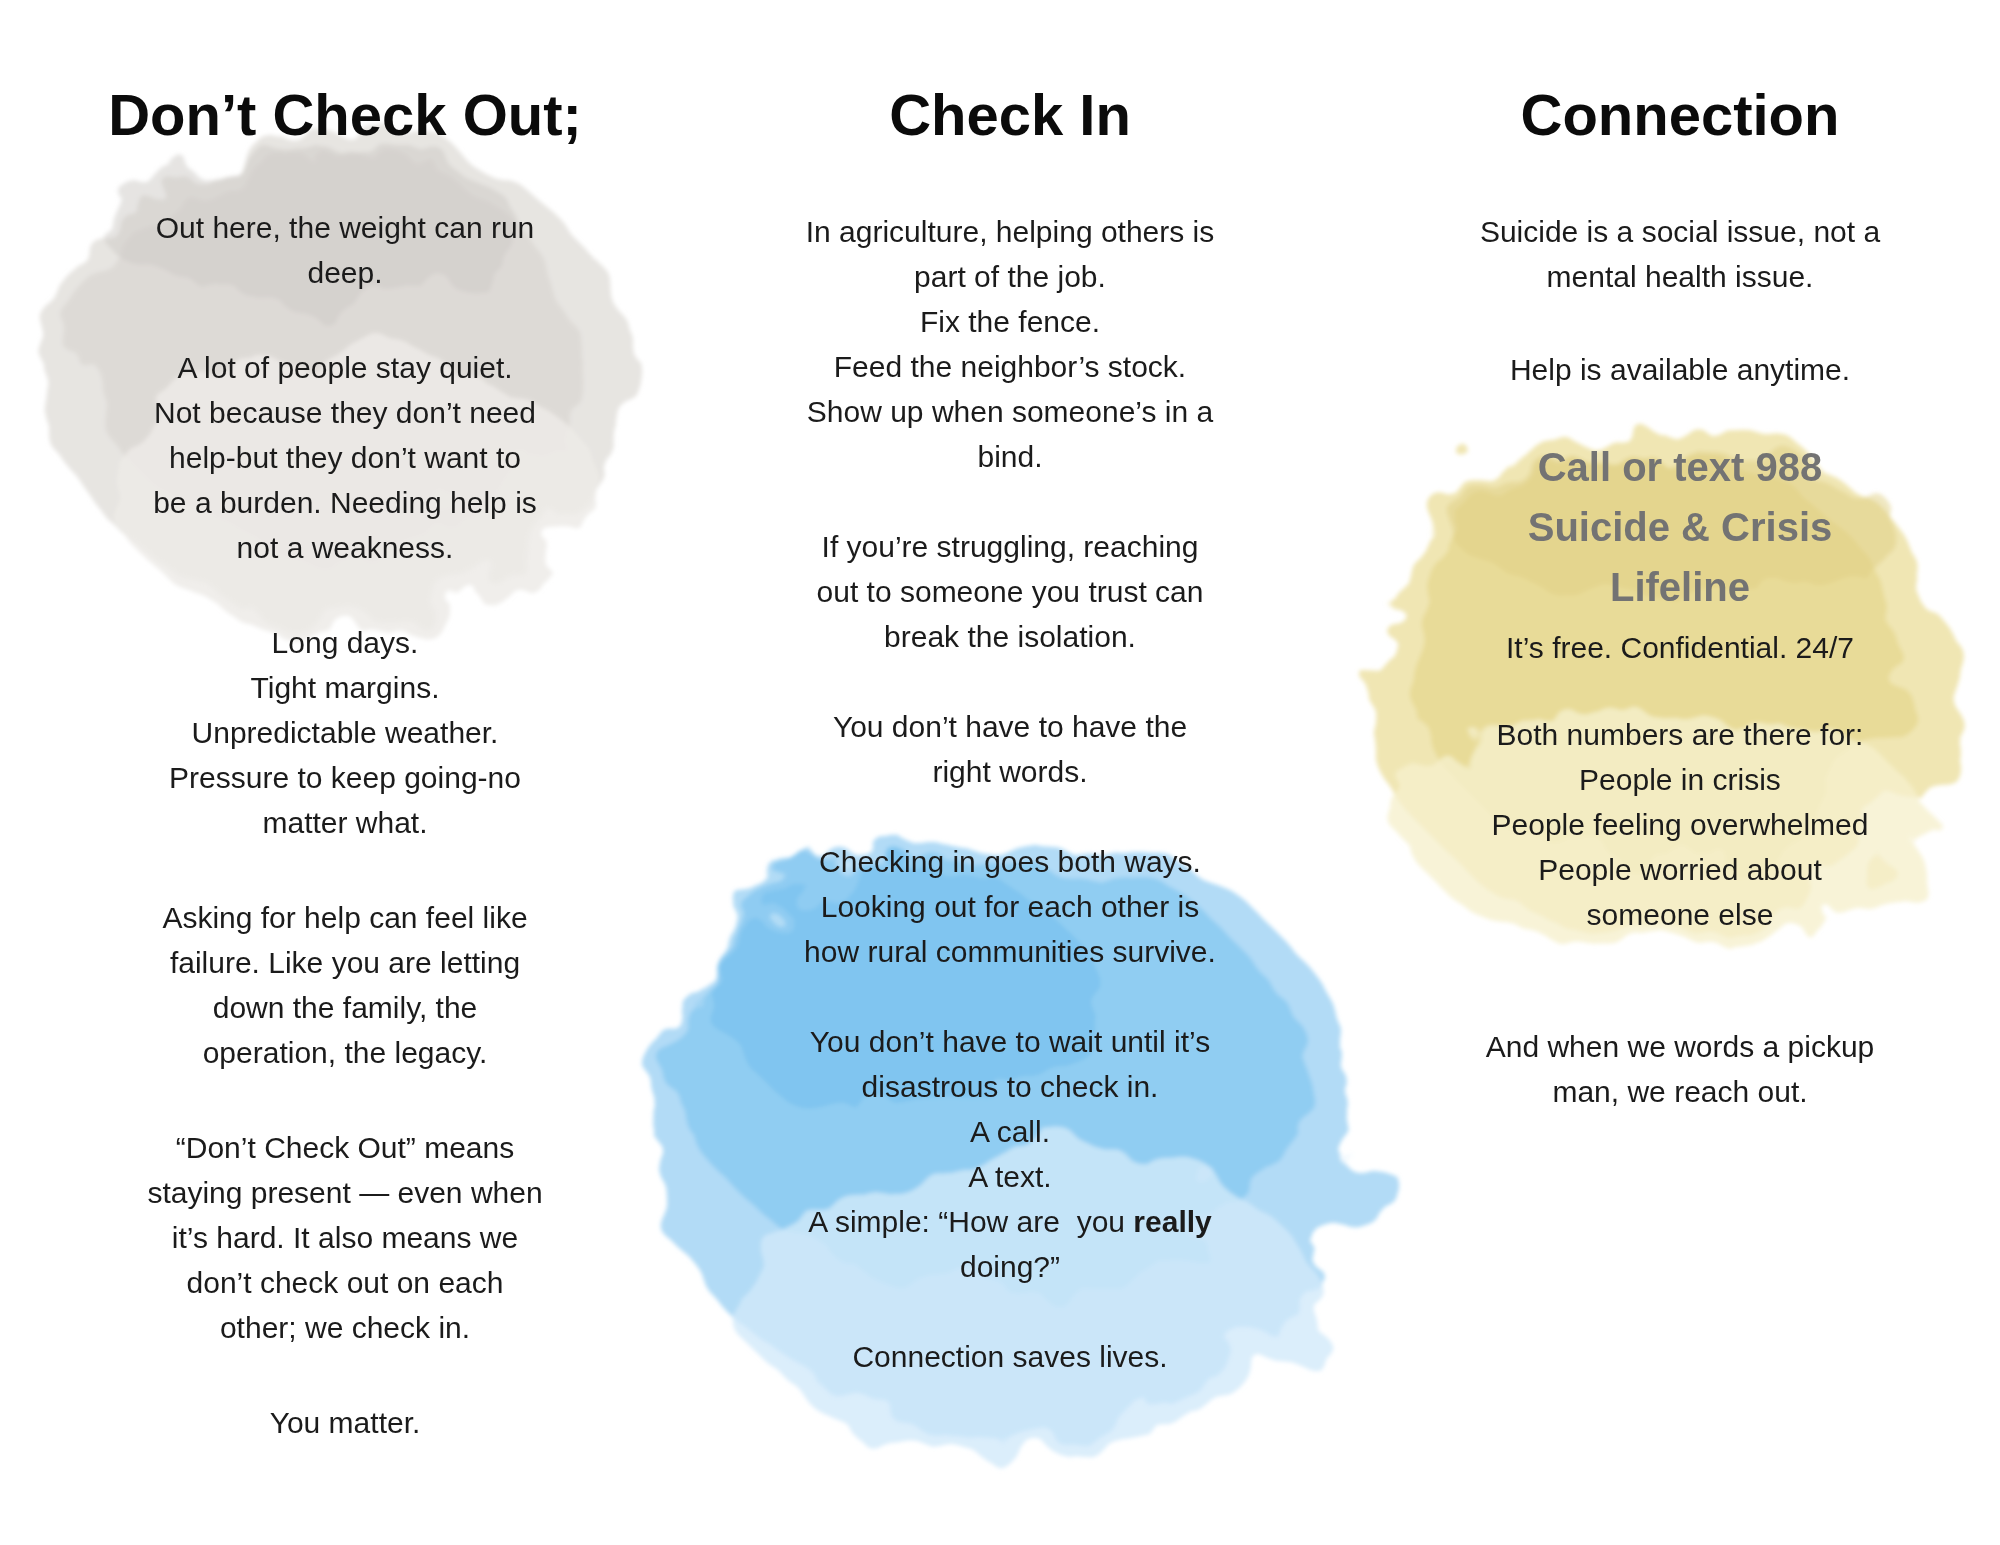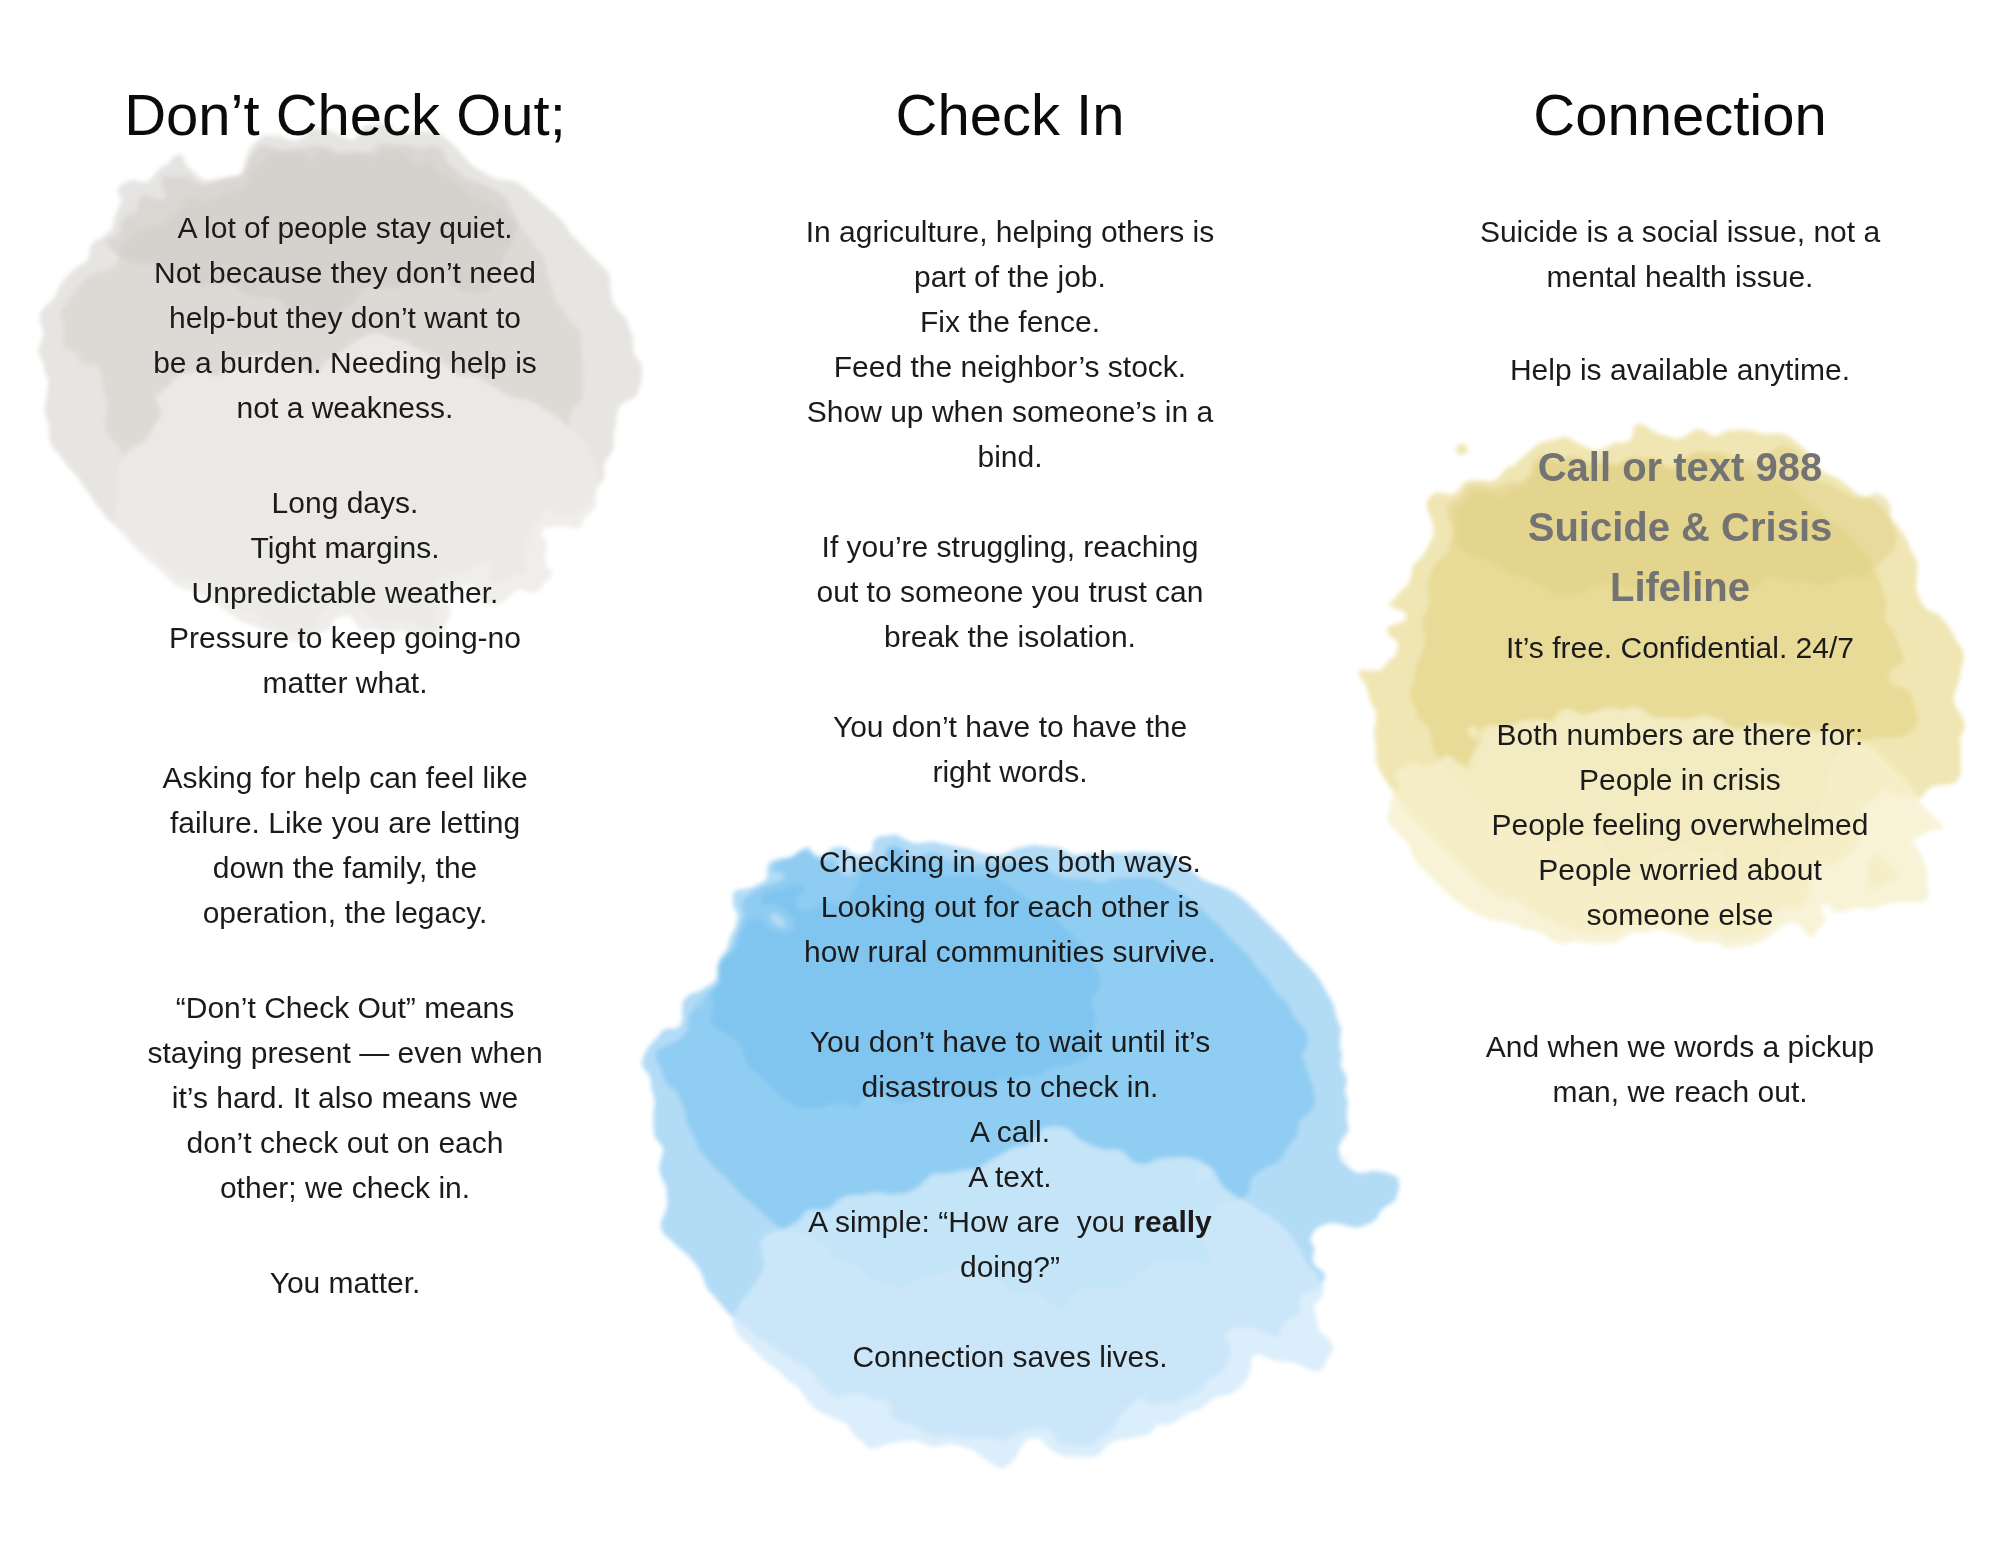--- a/index.html
+++ b/index.html
@@ -26,21 +26,21 @@
     text-align: center;
     z-index: 1;
   }
   .col-title {
     position: absolute;
     top: 86px;
     left: 0;
     width: 100%;
     font-size: 58px;
     line-height: 1.0;
-    font-weight: 400;
+    font-weight: 700;
     color: #0b0b0b;
     white-space: nowrap;
   }
   .content {
     position: absolute;
     left: 0;
     width: 100%;
   }
   .col1 .content { top: 205px; }
   .col2 .content { top: 209px; }
@@ -118,20 +118,22 @@
       <ellipse cx="315" cy="280" rx="295" ry="255" opacity="0.95" fill="#efe5af"></ellipse>
       <ellipse cx="305" cy="260" rx="245" ry="205" opacity="0.8" fill="#e6d892"></ellipse>
       <ellipse cx="330" cy="130" rx="225" ry="75" opacity="0.5" fill="#dfd083"></ellipse>
       <ellipse cx="320" cy="430" rx="260" ry="120" opacity="0.8" fill="#f6f0cd"></ellipse>
     </g>
   </svg>
 
   <div class="col col1" style="left:40px;">
     <div class="col-title">Don’t Check Out;</div>
     <div class="content">
+      <div class="para m50">Out here, the weight can run
+deep.</div>
       <div class="para m50">A lot of people stay quiet.
 Not because they don’t need
 help-but they don’t want to
 be a burden. Needing help is
 not a weakness.</div>
       <div class="para m50">Long days.
 Tight margins.
 Unpredictable weather.
 Pressure to keep going-no
 matter what.</div>

